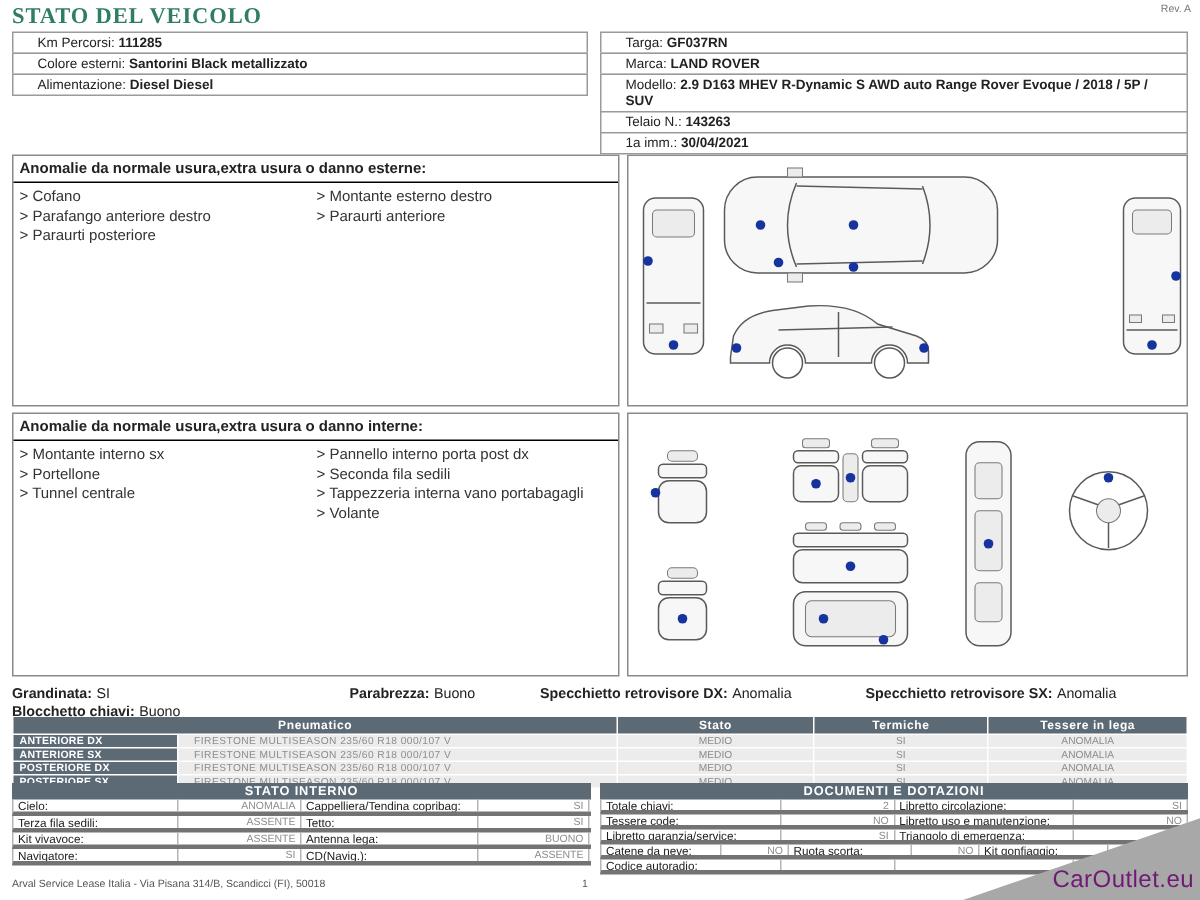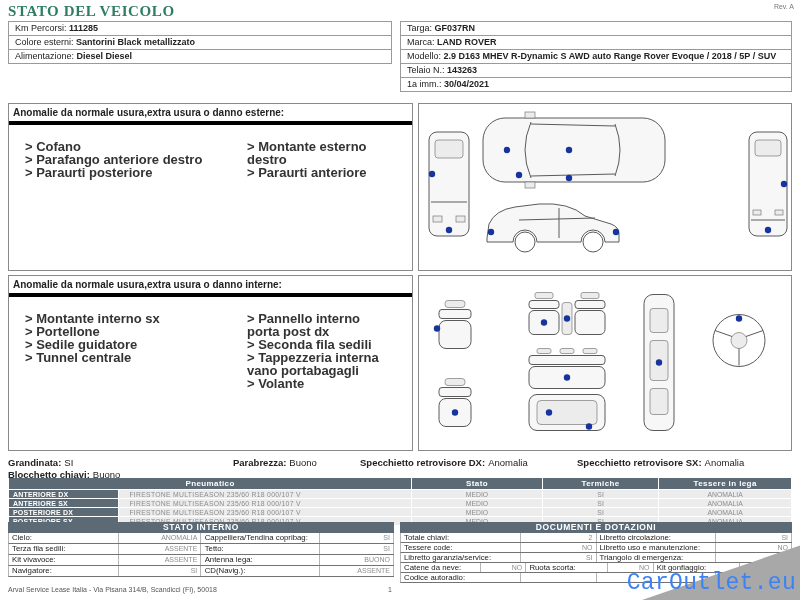--- a/index.html
+++ b/index.html
@@ -3,60 +3,60 @@
 <meta charset="utf-8">
 <style>
   html,body{margin:0;padding:0;background:#e8e8e8;}
   *{box-sizing:border-box;}
   .page{position:relative;width:800px;height:600px;background:#fff;font-family:"Liberation Sans",sans-serif;overflow:hidden;color:#222;}
   .title{position:absolute;left:8px;top:3px;font-family:"Liberation Serif",serif;font-size:15px;font-weight:bold;color:var(--title-green,#2e7d64);letter-spacing:.6px;}
   .rev{position:absolute;right:6px;top:3px;font-size:7px;color:#777;}
   .info-col{position:absolute;top:21px;}
   .info-col.left{left:8px;width:384px;}
   .info-col.right{left:400px;width:392px;}
-  .info-row{border:1px solid #9a9a9a;background:#fff;font-size:9px;padding:1px 6px;line-height:11px;margin-top:-1px;}
+  .info-row{border:1px solid #9a9a9a;background:#fff;font-size:9px;padding:1px 16px;line-height:11px;margin-top:-1px;}
   .info-row:first-child{margin-top:0;}
   .info-row .lbl{font-weight:normal;}
   .info-row .val{font-weight:bold;}
   .section{position:absolute;left:8px;width:784px;display:flex;gap:5px;}
   #ext{top:103px;height:168px;}
   #int{top:275px;height:176px;}
   .text-panel{width:405px;border:1px solid #8a8a8a;background:#fff;}
   .diagram-panel{flex:1;border:1px solid #8a8a8a;background:#fff;position:relative;}
-  .panel-header{font-size:10px;font-weight:bold;padding:3px 4px;border-bottom:4px solid #000000;}
+  .panel-header{font-size:10px;font-weight:bold;padding:3px 4px;border-bottom:1px solid #000000;}
   .items{display:flex;padding:3px 4px;}
-  .items ul{list-style:none;margin:12px;padding:0;font-size:13px;line-height:13px;color:#333;font-weight:bold;}
+  .items ul{list-style:none;margin:0;padding:0;font-size:10px;line-height:13px;color:#333;}
   .items ul.c1{width:198px;}
   .items ul.c2{flex:1;}
   .summary-item{position:absolute;font-size:9.5px;white-space:nowrap;}
   .summary-item .lbl{font-weight:bold;}
   .summary-item .val{margin-left:3px;}
   .tyres{position:absolute;left:8px;top:477px;width:784px;border-collapse:separate;border-spacing:1px;table-layout:fixed;}
   .tyres th{background:var(--header-bar,#5c6a76);color:#fff;font-size:8px;font-weight:bold;height:11px;letter-spacing:.4px;padding:0;}
   .tyres td{height:8px;font-size:6.8px;padding:0;white-space:nowrap;overflow:hidden;}
   .tyres td.pos{background:var(--header-bar,#5c6a76);color:#fff;font-weight:bold;padding-left:4px;letter-spacing:.2px;font-size:7px;}
   .tyres td.tyre{background:#ececec;color:#8d8d8d;padding-left:10px;letter-spacing:.3px;}
   .tyres td.c{background:#ececec;color:#8d8d8d;text-align:center;}
   .btable{position:absolute;top:522px;}
   #stato-interno{left:8px;width:386px;}
   #documenti{left:400px;width:392px;}
   .bheader{background:var(--header-bar,#5c6a76);color:#fff;font-weight:bold;font-size:8.5px;text-align:center;height:11px;line-height:11px;letter-spacing:.6px;}
-  .brow{display:flex;border-left:1px solid #b5b5b5;border-bottom:1px solid #737373;justify-content:space-between;}
+  .brow{display:flex;border-left:1px solid #b5b5b5;border-bottom:3px solid #737373;}
   #stato-interno .brow{height:11px;line-height:10px;}
   #documenti .brow{height:10px;line-height:9px;}
   .brow > span{border-right:1px solid #b5b5b5;overflow:hidden;white-space:nowrap;display:block;}
   .bl{font-size:7.8px;color:#222;padding-left:3px;}
   .bv{font-size:7px;color:#8d8d8d;text-align:right;padding-right:3px;}
   .w110{width:110px}.w82{width:82px}.w118{width:118px}.w74{width:74px}
   .w120{width:120px}.w76{width:76px}.w80{width:80px}.w45{width:45px}.w86{width:86px}.w52{width:52px}
   .footer-left{position:absolute;left:8px;bottom:7px;font-size:7px;color:#555;}
   .footer-page{position:absolute;left:388px;bottom:7px;font-size:7px;color:#555;}
   .footer-right{position:absolute;right:12px;bottom:7px;font-size:7px;color:#555;z-index:1;}
   .wm-wedge{position:absolute;right:0;bottom:0;width:158px;height:58px;background:var(--watermark-gray,#a8a8a8);clip-path:polygon(0 100%,100% 6%,100% 100%);z-index:2;}
-  .wm-text{position:absolute;right:4px;bottom:4px;font-size:23px;color:#3b82f6;letter-spacing:.3px;z-index:3;font-family:Liberation Mono, monospace;}
+  .wm-text{position:absolute;right:4px;bottom:4px;font-size:16px;color:#701a75;letter-spacing:.3px;z-index:3;}
   svg{display:block;width:100%;height:100%;}
   .fl{fill:#f7f7f7;stroke:#5a5a5a;stroke-width:1;}
   .ln{fill:none;stroke:#5a5a5a;stroke-width:1;}
   .in{fill:#ececec;stroke:#7a7a7a;stroke-width:.7;}
   .dot{fill:var(--dot-blue,#16339e);}
 </style>
 </head>
 <body>
 
 <div class="page">
@@ -139,21 +139,20 @@
     </div>
   </div>
 
   <div class="section" id="int">
     <div class="text-panel">
       <div class="panel-header">Anomalie da normale usura,extra usura o danno interne:</div>
       <div class="items">
         <ul class="c1">
           <li>&gt; Montante interno sx</li>
           <li>&gt; Portellone</li>
-          <li>&gt; Sedile guidatore</li>
           <li>&gt; Tunnel centrale</li>
         </ul>
         <ul class="c2">
           <li>&gt; Pannello interno porta post dx</li>
           <li>&gt; Seconda fila sedili</li>
           <li>&gt; Tappezzeria interna vano portabagagli</li>
           <li>&gt; Volante</li>
         </ul>
       </div>
     </div>

